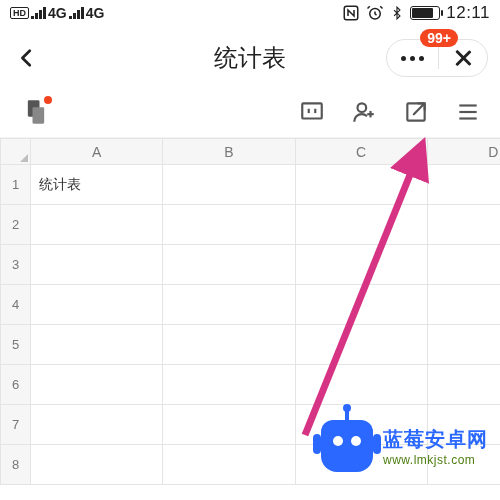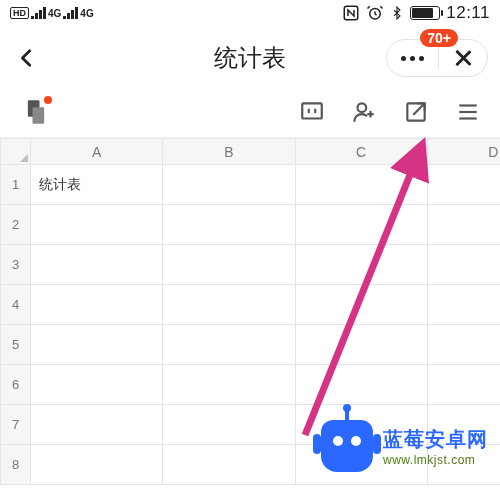--- a/index.html
+++ b/index.html
@@ -2,21 +2,21 @@
 <html><head>
 <meta charset="utf-8">
 <style>
   * { box-sizing: border-box; margin: 0; padding: 0; }
   html, body { width: 500px; height: 500px; font-family: -apple-system, "Helvetica Neue", Arial, sans-serif; background: #fff; overflow: hidden; position: relative; }
   
   .status-bar { height: 26px; display: flex; justify-content: space-between; align-items: center; padding: 0 10px; font-size: 14px; color: #222; }
   .status-left { display: flex; align-items: center; gap: 2px; }
   .status-right { display: flex; align-items: center; gap: 6px; }
   .sig-box { font-size: 9px; font-weight: bold; border: 1px solid #222; border-radius: 2px; padding: 0 2px; line-height: 10px; }
-  .sig-small { font-size: 10px; font-weight: bold; }
+  .sig-small { font-size: 14px; font-weight: bold; }
   .sig-bars { display: inline-flex; align-items: flex-end; gap: 1px; height: 12px; }
   .sig-bars span { width: 3px; background: #222; }
   .sig-bars span:nth-child(1){height:3px}.sig-bars span:nth-child(2){height:6px}.sig-bars span:nth-child(3){height:9px}.sig-bars span:nth-child(4){height:12px}
   .battery { width: 30px; height: 14px; border: 1.5px solid #222; border-radius: 3px; position: relative; }
   .battery::after { content:""; position:absolute; right:-4px; top:3px; width:2px; height:6px; background:#222; border-radius:1px; }
   .battery .fill { position:absolute; left:1px; top:1px; bottom:1px; width: 75%; background:#222; border-radius:1px; }
   .clock { font-size: 17px; letter-spacing: 0.5px; }
   
   .title-bar { height: 56px; display: flex; align-items: center; position: relative; padding: 0 12px; margin-top: 4px; }
   .back-chevron { width: 30px; height: 30px; display:flex; align-items:center; justify-content:center; }
@@ -103,21 +103,21 @@
 </div>
 
 <div class="title-bar">
   <div class="back-chevron">
     <svg width="22" height="22" viewBox="0 0 24 24" fill="none" stroke="#222" stroke-width="3" stroke-linecap="round" stroke-linejoin="round">
         <polyline points="15 4 7 12 15 20"></polyline>
       </svg>
   </div>
   <div class="title-text">统计表</div>
   <div class="title-right">
-    <div class="badge">70+</div>
+    <div class="badge">99+</div>
     <div class="capsule">
       <div class="dots">
           <span></span>
           <span></span>
           <span></span>
         </div>
       <div class="cap-divider"></div>
       <div class="close-x"></div>
     </div>
   </div>

